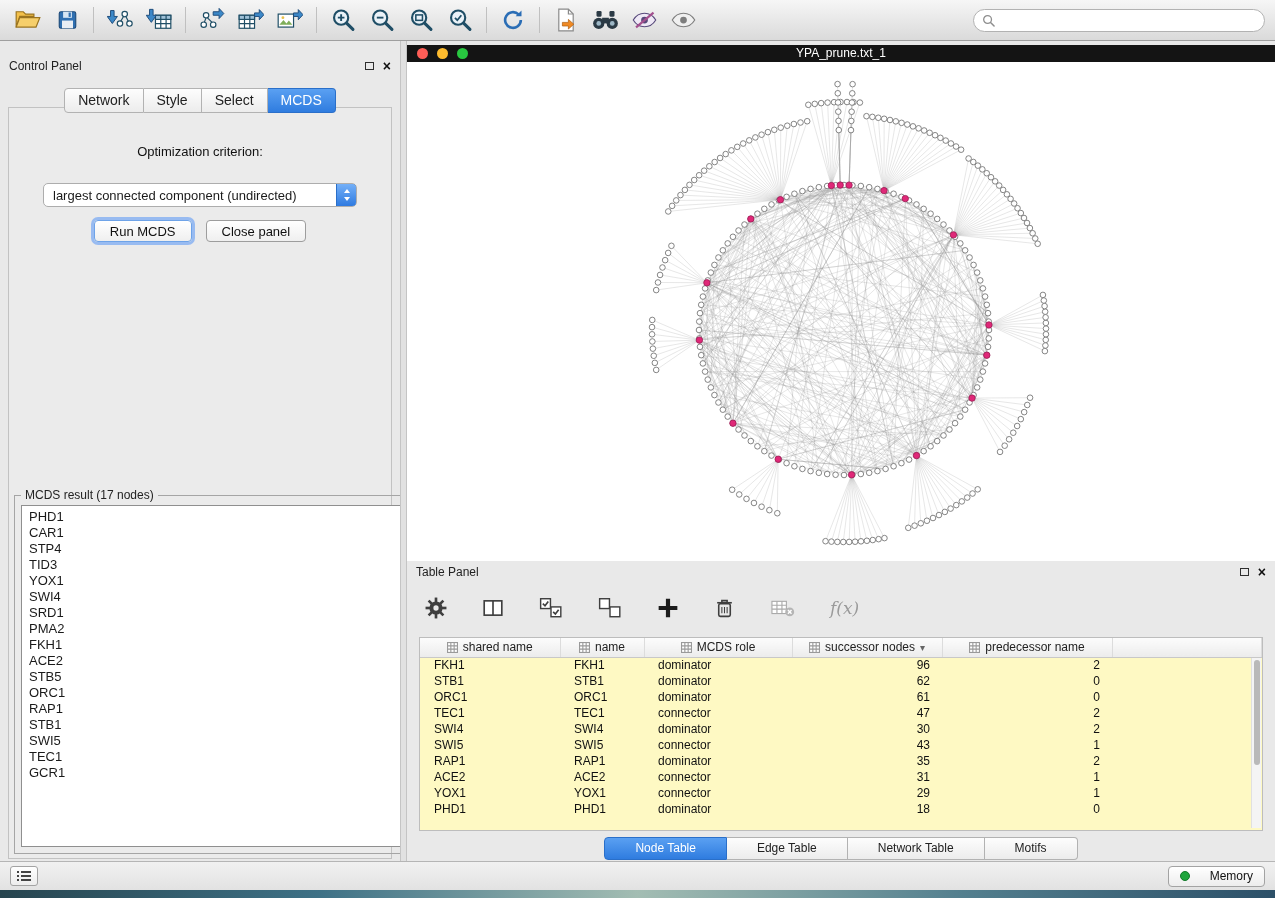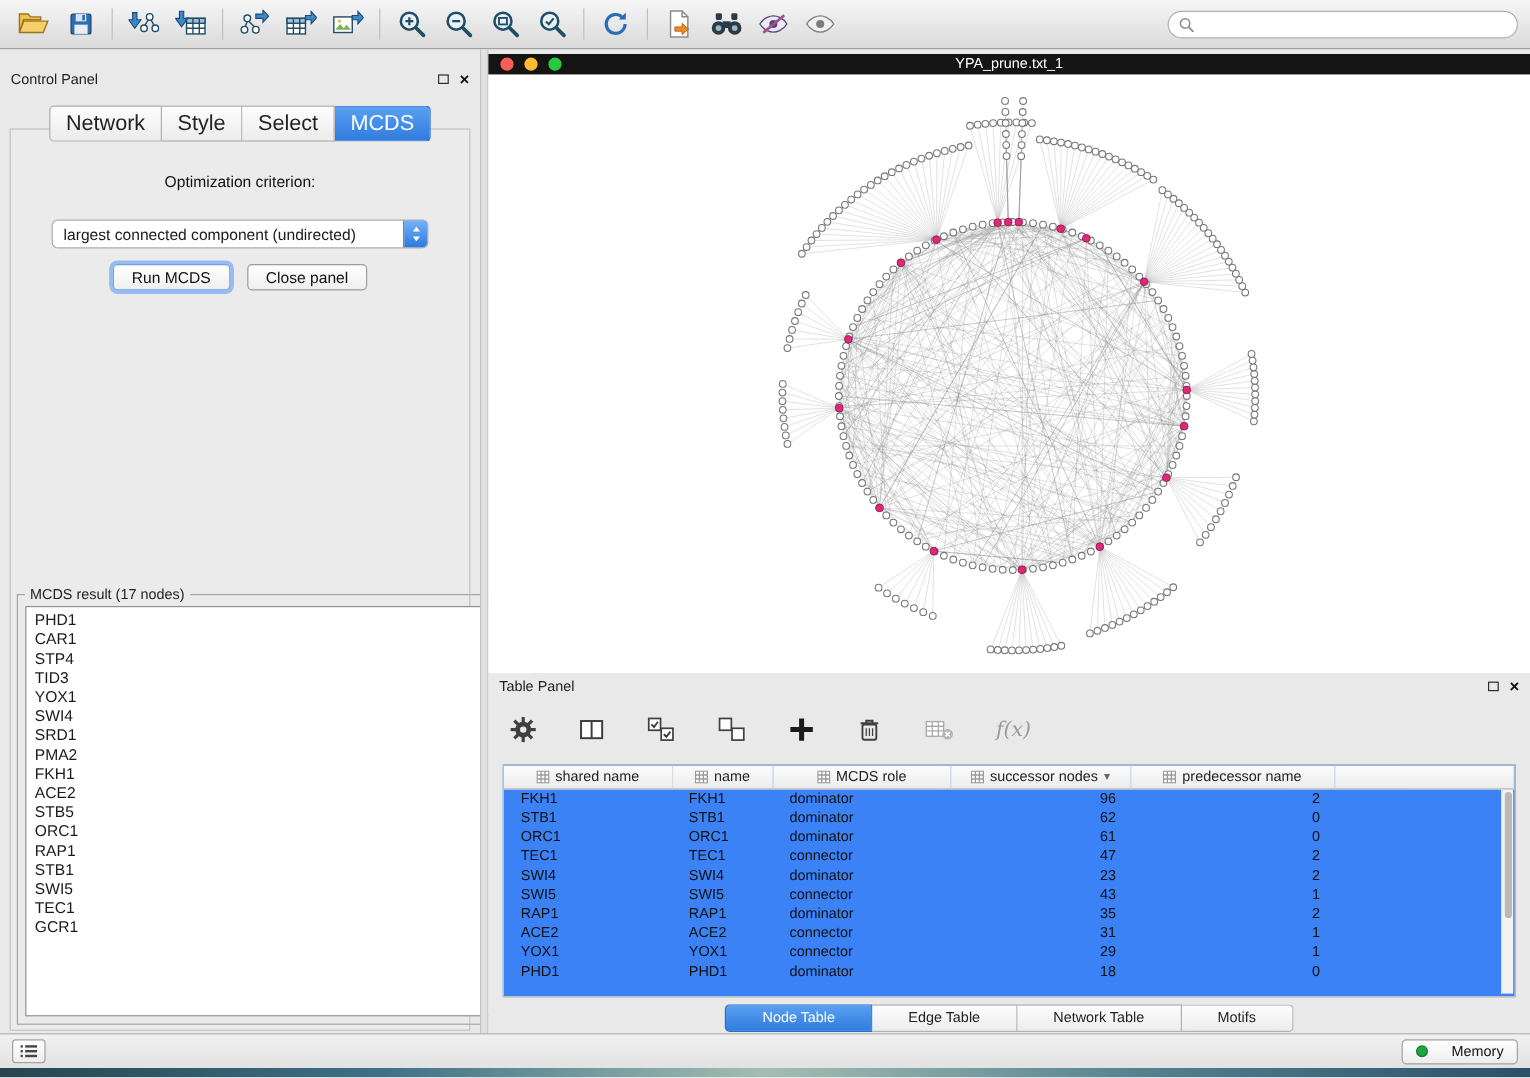--- a/index.html
+++ b/index.html
@@ -17,21 +17,21 @@
   
   .panel-titlebar { height:22px; display:flex; align-items:center; padding:0 9px; font-size:12px; color:#222; }
   .panel-icons { margin-left:auto; display:flex; align-items:center; gap:9px; }
   .float-icon { width:9px; height:8px; border:1.5px solid #2e2e2e; display:inline-block; }
   .close-x { font-weight:bold; font-size:14px; line-height:12px; color:#111; cursor:pointer; }
 
   
   .control-panel { position:absolute; left:0; top:55px; width:400px; height:820px; background:#e9e9e9; }
   .tab-content { position:absolute; left:8px; top:52px; width:384px; height:752px; border:1px solid #c2c2c2; background:#ebebeb; }
   .cp-tabs { position:absolute; top:33px; left:0; width:100%; display:flex; justify-content:center; z-index:2; }
-  .cp-tab { font-size:18px; padding:3px 13px 4px; background:linear-gradient(#fdfdfd,#ececec); border:1px solid #b2b2b2; border-left:none; cursor:pointer; color:#222; }
+  .cp-tab { font-size:14px; padding:3px 13px 4px; background:linear-gradient(#fdfdfd,#ececec); border:1px solid #b2b2b2; border-left:none; cursor:pointer; color:#222; }
   .cp-tab:first-child { border-left:1px solid #b2b2b2; border-radius:4px 0 0 4px; }
   .cp-tab:last-child { border-radius:0 4px 4px 0; }
   .cp-tab.active { background:linear-gradient(#5aa0f2,#2f7cdf); color:#fff; border-color:#2a6fc9; }
   .opt-label { margin-top:36px; text-align:center; font-size:13px; color:#111; }
   .mac-select { margin:24px auto 0; width:314px; height:24px; background:#fff; border:1px solid #adadad; border-radius:5px; display:flex; align-items:center; position:relative; font-size:13px; padding:0 26px 0 9px; cursor:pointer; white-space:nowrap; overflow:hidden; }
   .stepper { position:absolute; right:-1px; top:-1px; width:21px; height:24px; background:linear-gradient(#74b0f8,#2e7ae0); border:1px solid #2a6fc9; border-radius:0 5px 5px 0; display:flex; flex-direction:column; align-items:center; justify-content:center; }
   .stepper .up { width:0; height:0; border:3.5px solid transparent; border-bottom:4.5px solid #fff; margin-bottom:2px; }
   .stepper .dn { width:0; height:0; border:3.5px solid transparent; border-top:4.5px solid #fff; margin-top:2px; }
   .btn-row { margin-top:13px; display:flex; justify-content:center; gap:14px; }
   .mac-btn { height:22px; padding:0 15px; font:13px "Liberation Sans",sans-serif; background:linear-gradient(#ffffff,#efefef); border:1px solid #9d9d9d; border-radius:4px; cursor:pointer; color:#111; }
@@ -52,21 +52,21 @@
   .light.red { left:10px; background:#ff5e57; }
   .light.yellow { left:30px; background:#febc2e; }
   .light.green { left:50px; background:#28c840; }
   .net-canvas { display:block; background:#fff; }
 
   
   .table-panel { position:absolute; left:407px; top:561px; width:868px; height:300px; background:#e9e9e9; }
   .tp-toolbar { margin:10px 0 0 18px; display:flex; align-items:center; gap:35px; height:30px; }
   .tpb { background:transparent; border:none; cursor:pointer; display:flex; align-items:center; }
   .fx { font-family:"DejaVu Serif", serif; font-style:italic; font-size:17px; color:#9a9a9a; }
-  .table-wrap { position:absolute; left:12px; top:76px; width:844px; height:194px; background:#3b82f6; border:1px solid #bdbdbd; overflow:hidden; }
+  .table-wrap { position:absolute; left:12px; top:76px; width:844px; height:194px; background:#fef9c3; border:1px solid #bdbdbd; overflow:hidden; }
   table { border-collapse:collapse; width:100%; table-layout:fixed; }
   thead th { height:19px; background:linear-gradient(#fcfcfc,#ececec); border-bottom:1px solid #c8c8c8; border-right:1px solid #dcdcdc; font-weight:normal; font-size:12px; color:#222; }
   .th-inner { display:flex; align-items:center; justify-content:center; gap:5px; }
   .sort-arrow { color:#666; font-size:10px; }
   tbody td { height:16px; font-size:12px; color:#111; white-space:nowrap; overflow:hidden; }
   .c-l { text-align:left; padding-left:14px; }
   .c-r { text-align:right; padding-right:12px; }
   .tscroll { position:absolute; right:1px; top:20px; bottom:2px; width:10px; background:#f4f4f4; border-left:1px solid #e0e0e0; }
   .tthumb { position:absolute; left:2px; top:2px; width:6px; height:62%; background:#b9b9b9; border-radius:3px; }
   .bottom-tabs { position:absolute; left:0; width:100%; top:276px; display:flex; justify-content:center; }
@@ -1275,21 +1275,21 @@
               <td class="c-l">TEC1</td>
               <td class="c-l">connector</td>
               <td class="c-r">47</td>
               <td class="c-r">2</td>
               <td class="c-l"></td>
             </tr>
             <tr>
               <td class="c-l">SWI4</td>
               <td class="c-l">SWI4</td>
               <td class="c-l">dominator</td>
-              <td class="c-r">23</td>
+              <td class="c-r">30</td>
               <td class="c-r">2</td>
               <td class="c-l"></td>
             </tr>
             <tr>
               <td class="c-l">SWI5</td>
               <td class="c-l">SWI5</td>
               <td class="c-l">connector</td>
               <td class="c-r">43</td>
               <td class="c-r">1</td>
               <td class="c-l"></td>

